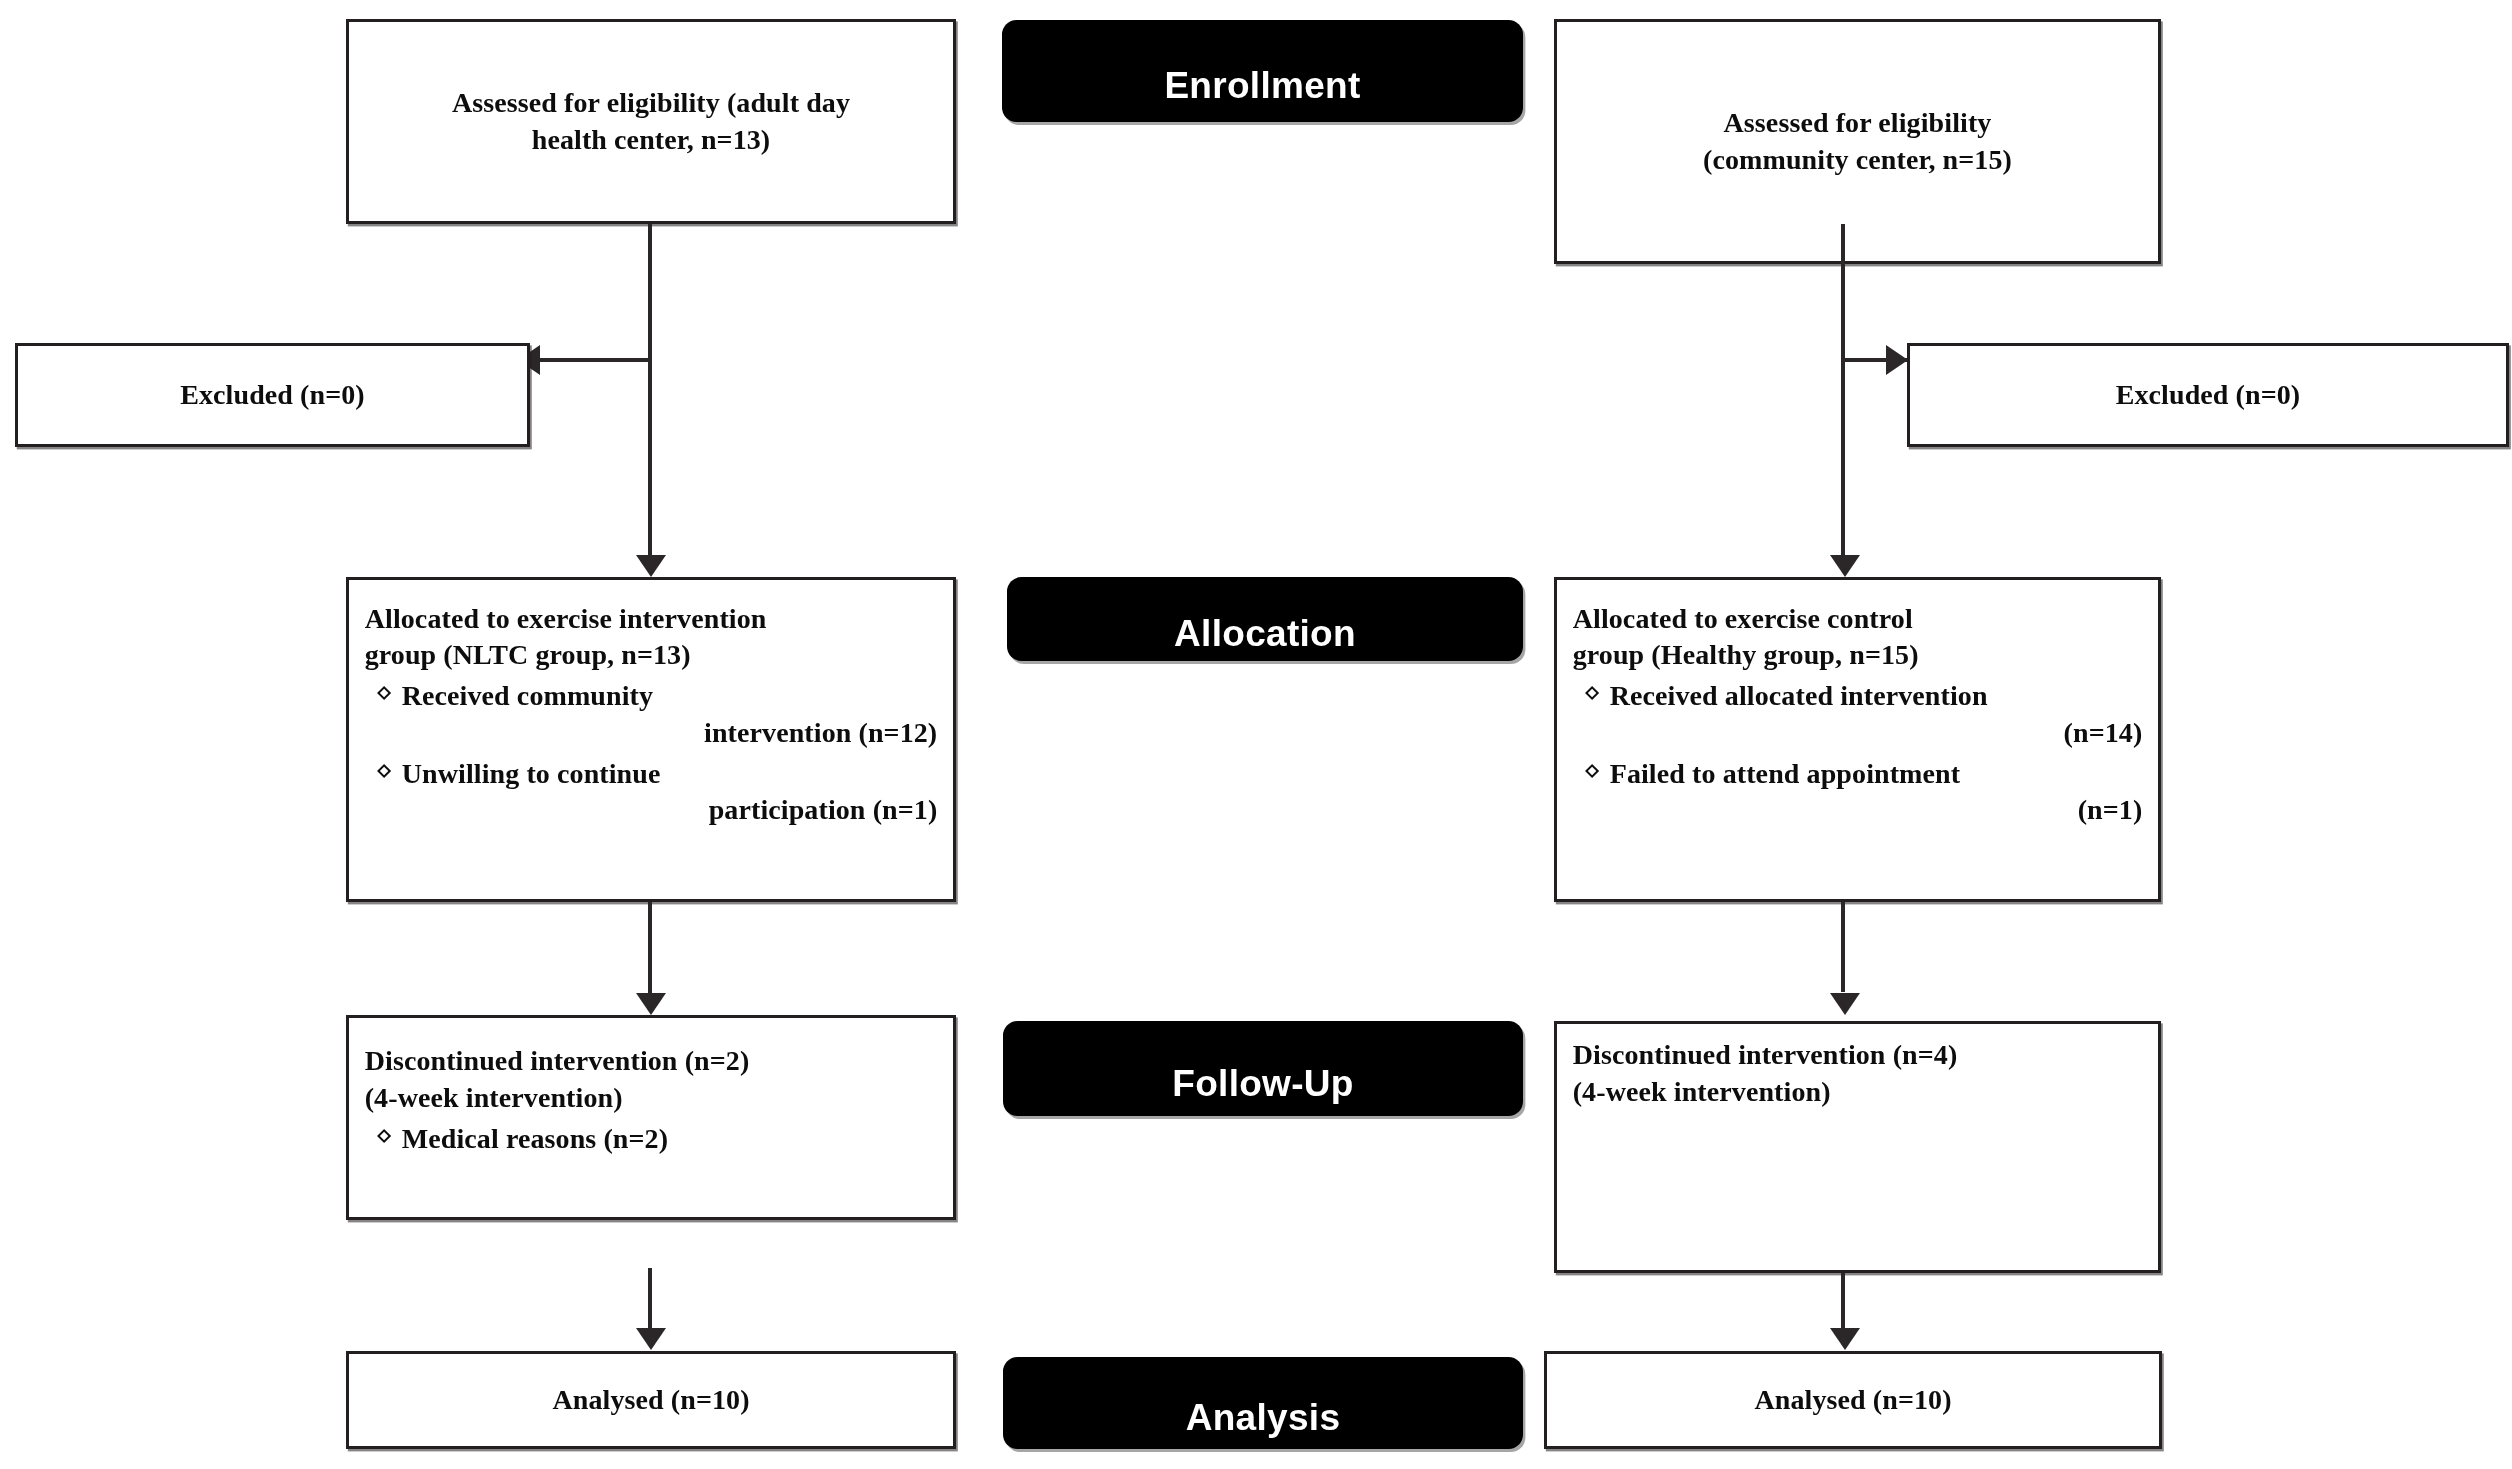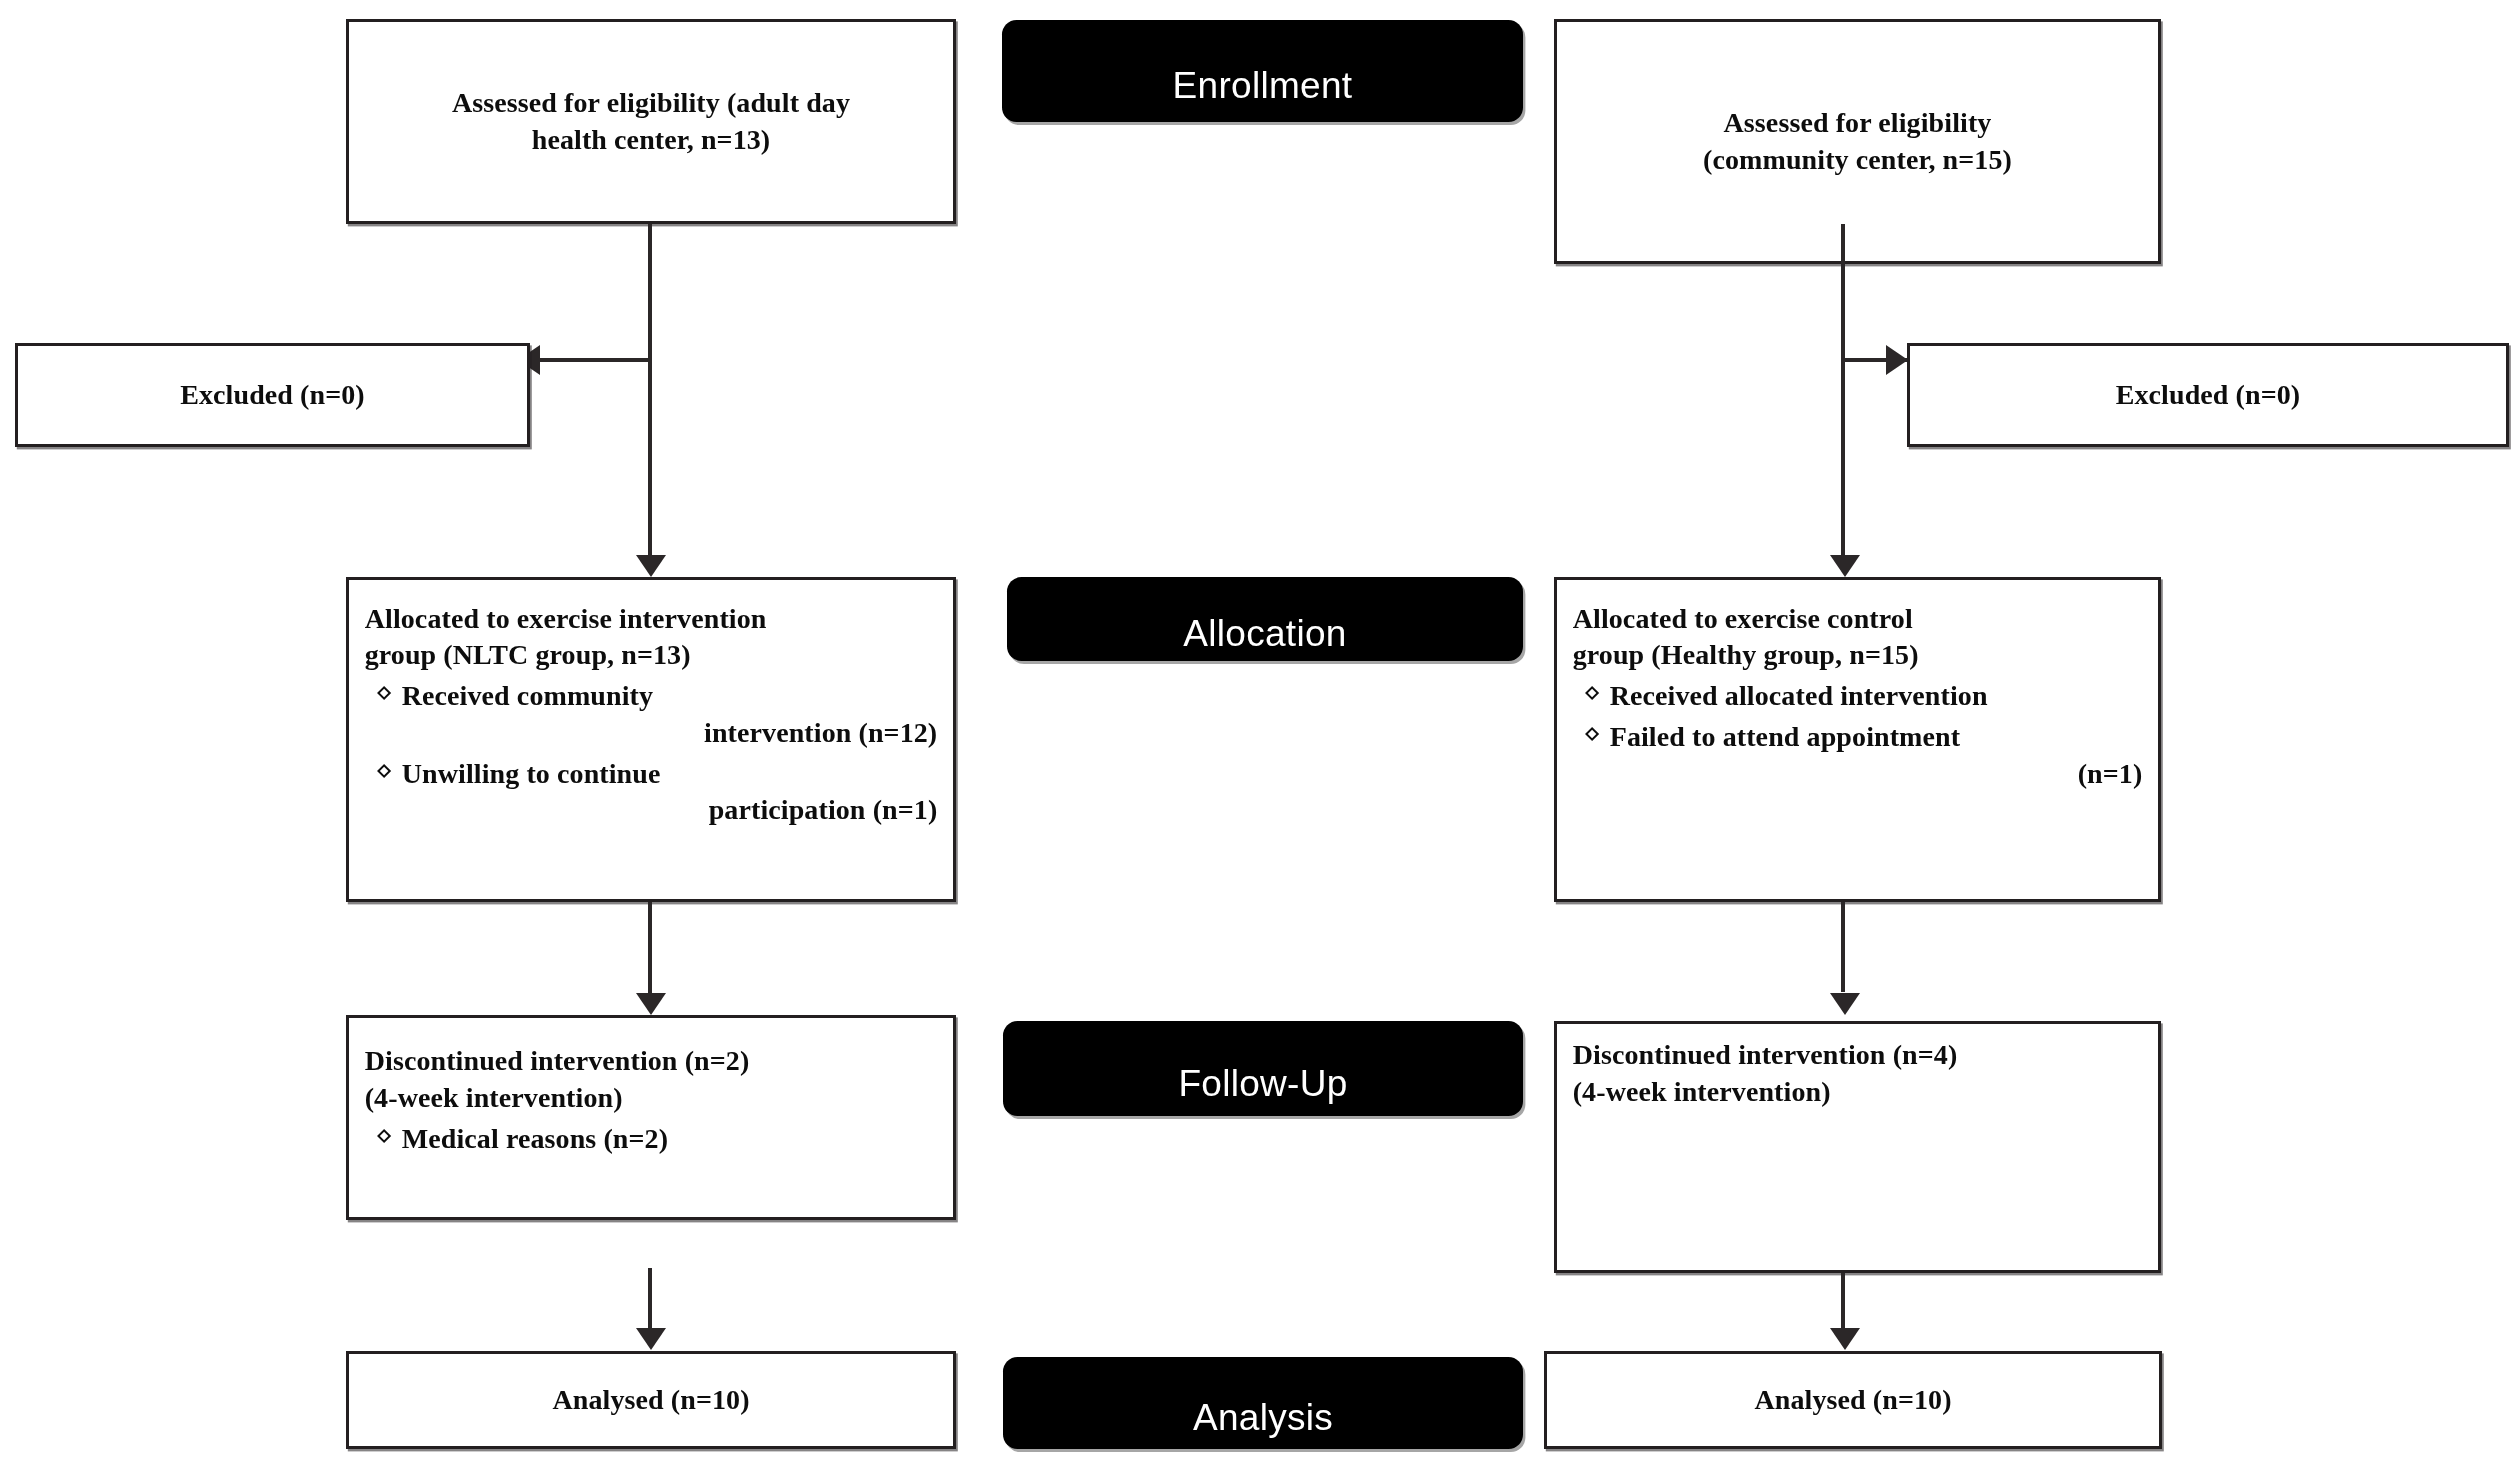--- a/index.html
+++ b/index.html
@@ -45,21 +45,21 @@
     background: #000000;
     border-radius: 14.5px;
     box-shadow: 2.4px 3px 0 0 rgba(0,0,0,0.35);
     display: flex;
     align-items: center;
     justify-content: center;
   }
   .stage .slabel {
     font-family: "Liberation Sans", sans-serif;
     color: #ffffff;
-    font-weight: normal;
+    font-weight: bold;
     font-size: 37px;
     letter-spacing: 0.3px;
     white-space: nowrap;
     margin-top: 30px;
   }
 
   
   ul.blist {
     list-style: none;
     margin: 0;
@@ -201,20 +201,21 @@
     <span class="txt">Excluded  (n=0)</span>
   </div>
 
   <div class="box pad" style="left:1554px; top:577px; width:607px; height:325px; justify-content:flex-start; padding-top:20.5px;">
     <span class="txt">Allocated to exercise control</span>
     <span class="txt">group (Healthy group, n=15)</span>
     <ul class="blist">
       <li>
         <span class="dia"></span>
         <span class="txt b1">Received allocated intervention</span>
+        <span class="txt b2">(n=14)</span>
       </li>
       <li>
         <span class="dia"></span>
         <span class="txt b1">Failed to attend appointment</span>
         <span class="txt b2">(n=1)</span>
       </li>
     </ul>
   </div>
 
   <div class="vline" style="left:1841px; top:902px; height:90px;"></div>

